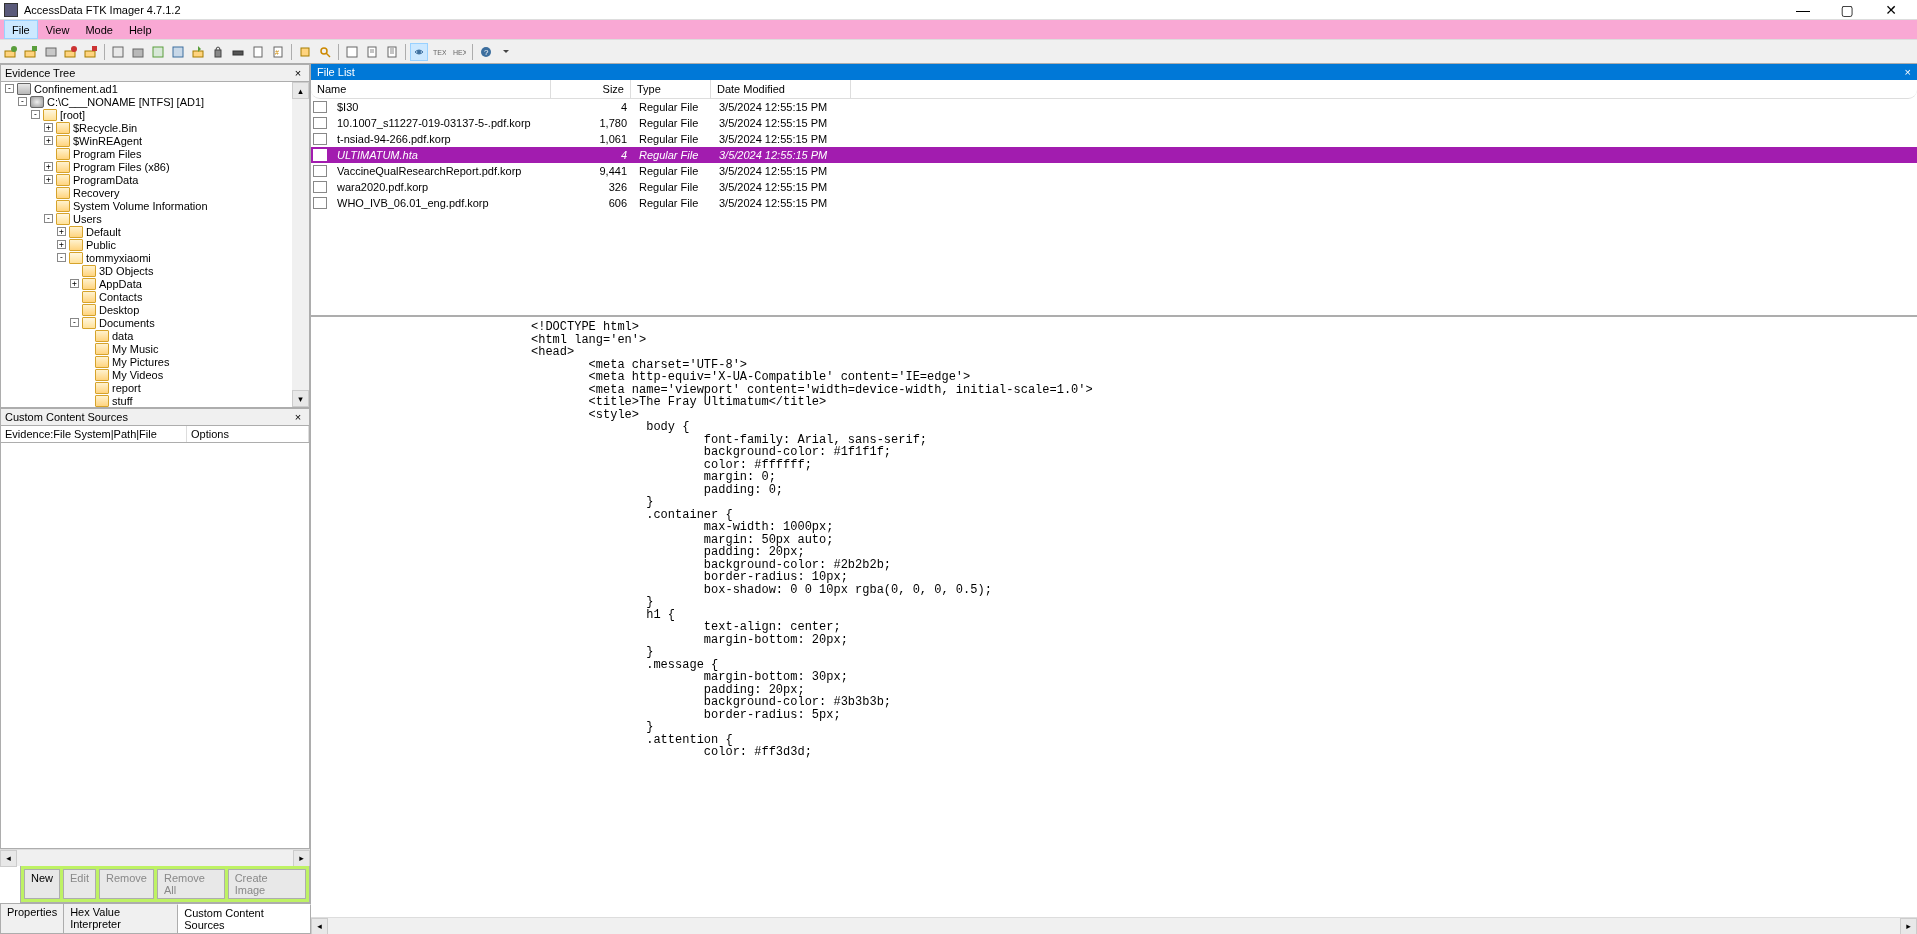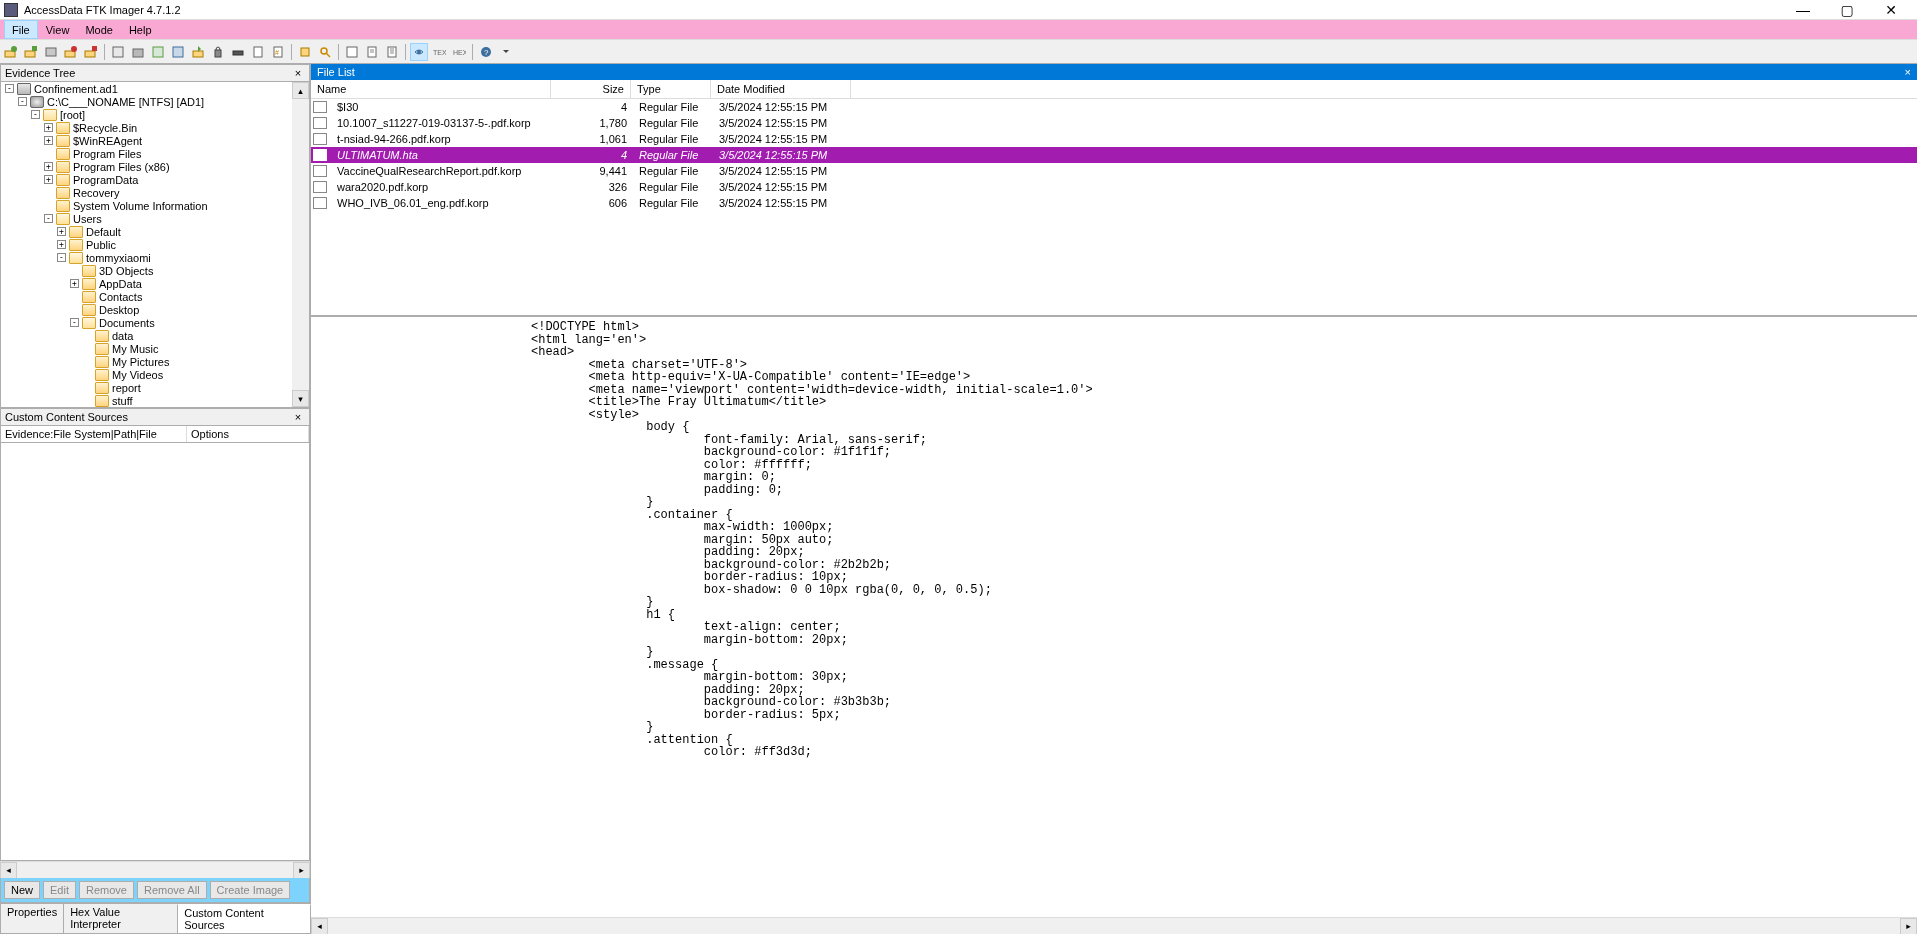--- a/index.html
+++ b/index.html
@@ -28,30 +28,30 @@
 .expander.blank { border: none; }
 .ticon { width: 14px; height: 12px; margin-right: 3px; display: inline-block; }
 .ticon.folder { background: linear-gradient(#fff2ce,#ffd47f); border: 1px solid #d6a32b; border-radius: 1px; }
 .ticon.folder-open { background: linear-gradient(#fff7e0,#ffe199); border: 1px solid #d6a32b; border-radius: 1px; }
 .ticon.disk { background: radial-gradient(#eee,#999); border: 1px solid #666; border-radius: 2px; }
 .ticon.img { background: linear-gradient(#e8e8e8,#b8b8b8); border: 1px solid #666; border-radius: 1px; }
 .custom-panel { flex: 1; display: flex; flex-direction: column; }
 .custom-head { display: flex; border: 1px solid #adadad; border-top: none; background: #fff; }
 .custom-head .col { padding: 2px 4px; border-right: 1px solid #ddd; font-size: 11px; }
 .custom-body { flex: 1; border: 1px solid #adadad; border-top: none; background: #fff; overflow: auto; }
-.custom-btns { display: flex; gap: 3px; padding: 3px; border: 1px solid #adadad; border-top: none; background: #7dd3fc; }
+.custom-btns { display: flex; gap: 3px; padding: 3px; border: 1px solid #adadad; border-top: none; background: #bef264; margin-left: 20px; }
 .cbtn { padding: 2px 6px; border: 1px solid #adadad; background: #e8e8e8; cursor: pointer; font-size: 11px; }
 .cbtn.disabled { color: #888; }
 .bottom-tabs { display: flex; background: #c4b5fd; border-top: 1px solid #adadad; }
 .btab { padding: 2px 6px; border: 1px solid #adadad; border-top: none; margin-right: -1px; cursor: pointer; font-size: 11px; background: #f0f0f0; }
 .btab.active { background: #fff; border-top: 1px solid #fff; }
 .right { flex: 1; display: flex; flex-direction: column; }
 .filelist-header { background: #0078d7; color: #fff; padding: 2px 6px; font-size: 11px; display: flex; }
 .filelist-header .closebtn { margin-left: auto; cursor: pointer; }
-.filelist-cols { display: flex; background: #fff; border-bottom: 1px solid #ddd; }
+.filelist-cols { display: flex; background: #fff; border-bottom: 1px solid #ddd; border-radius: 9px; }
 .fcol { padding: 3px 6px; border-right: 1px solid #ddd; font-size: 11px; }
 .fcol.name { width: 240px; }
 .fcol.size { width: 80px; text-align: right; }
 .fcol.type { width: 80px; }
 .fcol.date { width: 140px; }
 .filelist-body { height: 216px; overflow: auto; background: #fff; }
 .frow { display: flex; align-items: center; height: 16px; cursor: pointer; }
 .frow.selected { background: #a21caf; color: #fff; font-style: italic; }
 .frow .ficon { width: 14px; height: 12px; margin: 0 4px 0 2px; border: 1px solid #888; background: #fff; }
 .frow.selected .ficon { border-color: #fff; }

